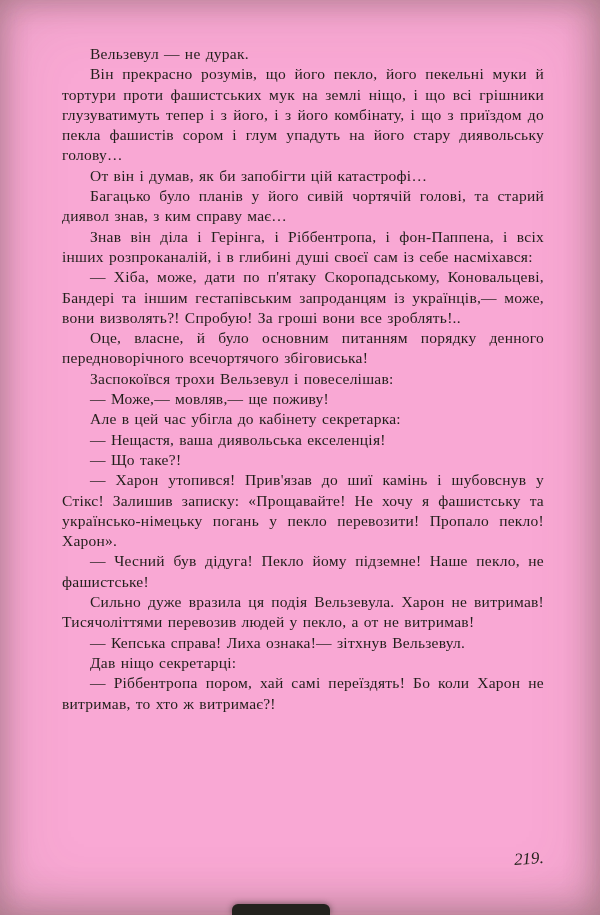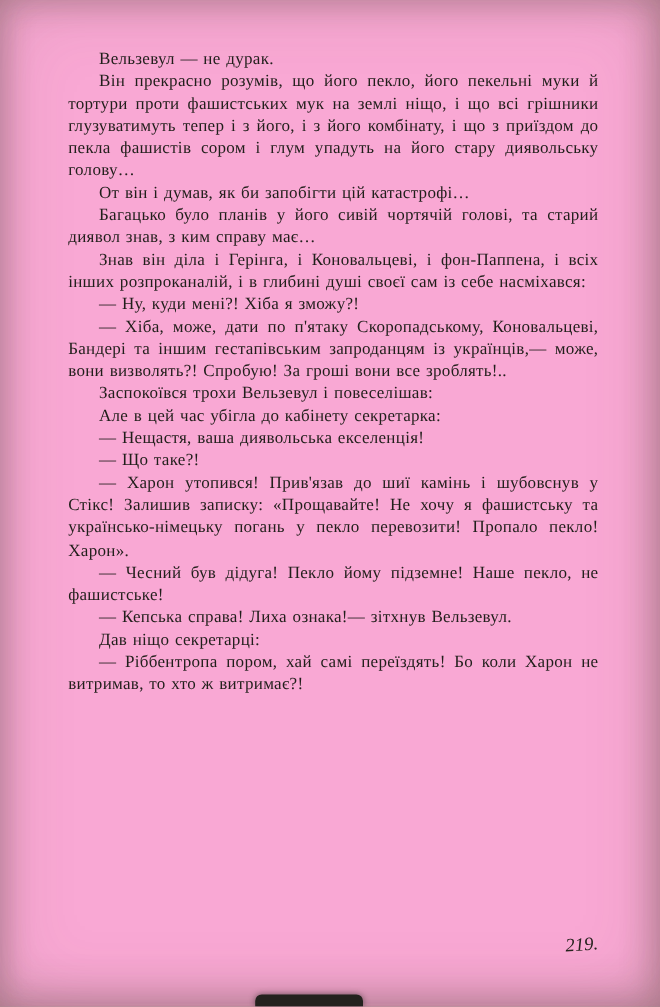--- a/index.html
+++ b/index.html
@@ -51,29 +51,31 @@
 </style>
 </head>
 <body>
 
 <div class="page">
   <div class="text-block">
       <p class="para">Вельзевул — не дурак.</p>
       <p class="para">Він прекрасно розумів, що його пекло, його пекельні муки й тортури проти фашистських мук на землі ніщо, і що всі грішники глузуватимуть тепер і з його, і з його комбінату, і що з приїздом до пекла фашистів сором і глум упадуть на його стару диявольську голову…</p>
       <p class="para">От він і думав, як би запобігти цій катастрофі…</p>
       <p class="para">Багацько було планів у його сивій чортячій голові, та старий диявол знав, з ким справу має…</p>
-      <p class="para">Знав він діла і Герінга, і Коновальцеві, і фон-Паппена, і всіх інших розпроканалій, і в глибині душі своєї сам із себе насміхався:</p>
-      <p class="para">— Ну, куди мені?! Хіба я зможу?!</p>
+      <p class="para">Знав він діла і Герінга, і Ріббентропа, і фон-Паппена, і всіх інших розпроканалій, і в глибині душі своєї сам із себе насміхався:</p>
       <p class="para">— Хіба, може, дати по п'ятаку Скоропадському, Коновальцеві, Бандері та іншим гестапівським запроданцям із українців,— може, вони визволять?! Спробую! За гроші вони все зроблять!..</p>
+      <p class="para">Оце, власне, й було основним питанням порядку денного передноворічного всечортячого збіговиська!</p>
       <p class="para">Заспокоївся трохи Вельзевул і повеселішав:</p>
+      <p class="para">— Може,— мовляв,— ще поживу!</p>
       <p class="para">Але в цей час убігла до кабінету секретарка:</p>
       <p class="para">— Нещастя, ваша диявольська екселенція!</p>
       <p class="para">— Що таке?!</p>
       <p class="para">— Харон утопився! Прив'язав до шиї камінь і шубовснув у Стікс! Залишив записку: «Прощавайте! Не хочу я фашистську та українсько-німецьку погань у пекло перевозити! Пропало пекло! Харон».</p>
       <p class="para">— Чесний був дідуга! Пекло йому підземне! Наше пекло, не фашистське!</p>
+      <p class="para">Сильно дуже вразила ця подія Вельзевула. Харон не витримав! Тисячоліттями перевозив людей у пекло, а от не витримав!</p>
       <p class="para">— Кепська справа! Лиха ознака!— зітхнув Вельзевул.</p>
       <p class="para">Дав ніщо секретарці:</p>
       <p class="para">— Ріббентропа пором, хай самі переїздять! Бо коли Харон не витримав, то хто ж витримає?!</p>
     </div>
 
   <div class="page-number">219.</div>
 
   <div class="scan-artifact"></div>
 </div>
 

